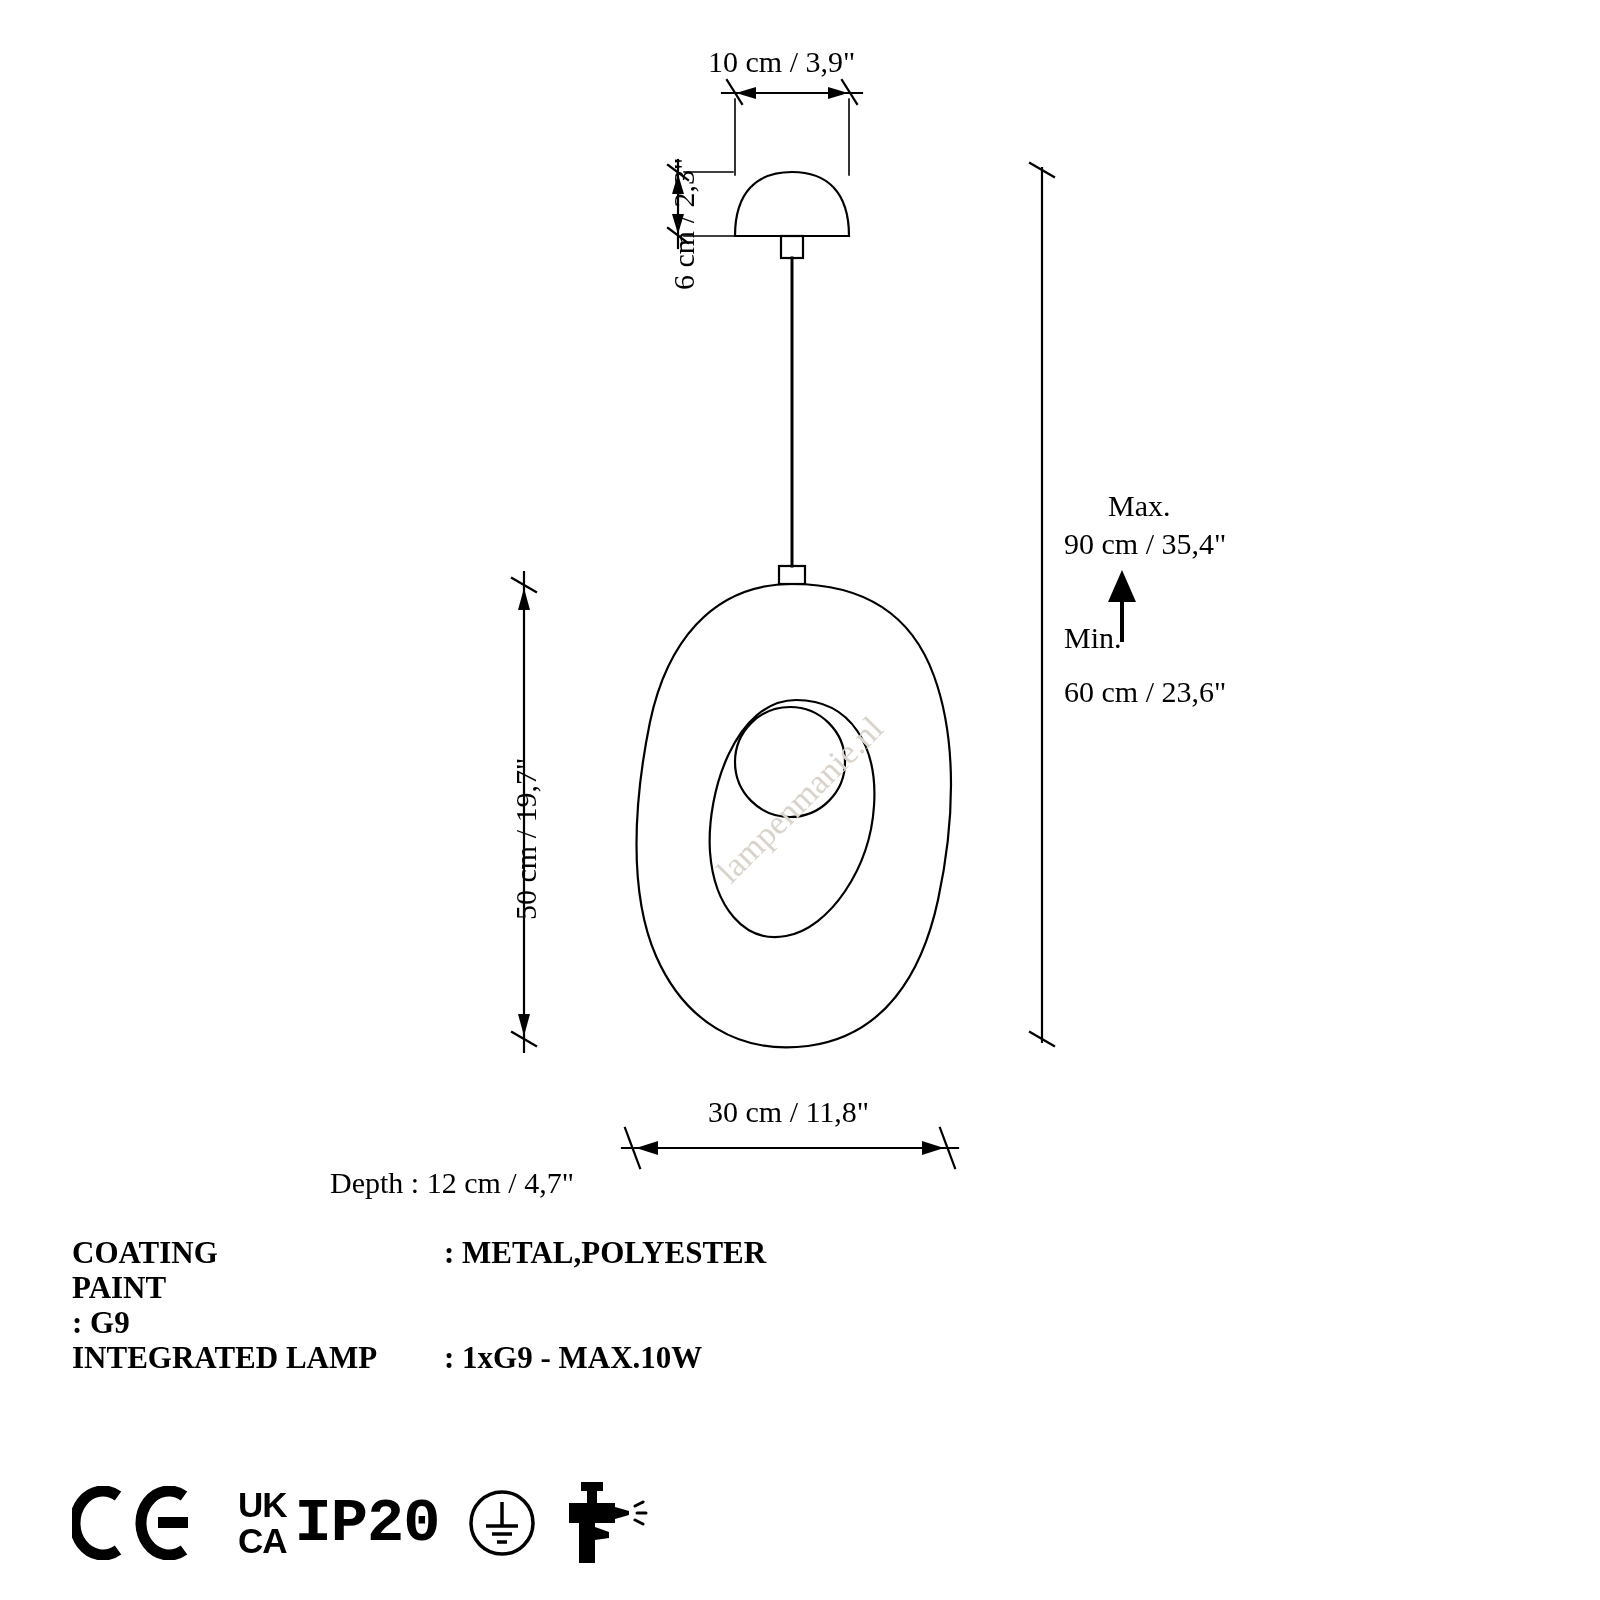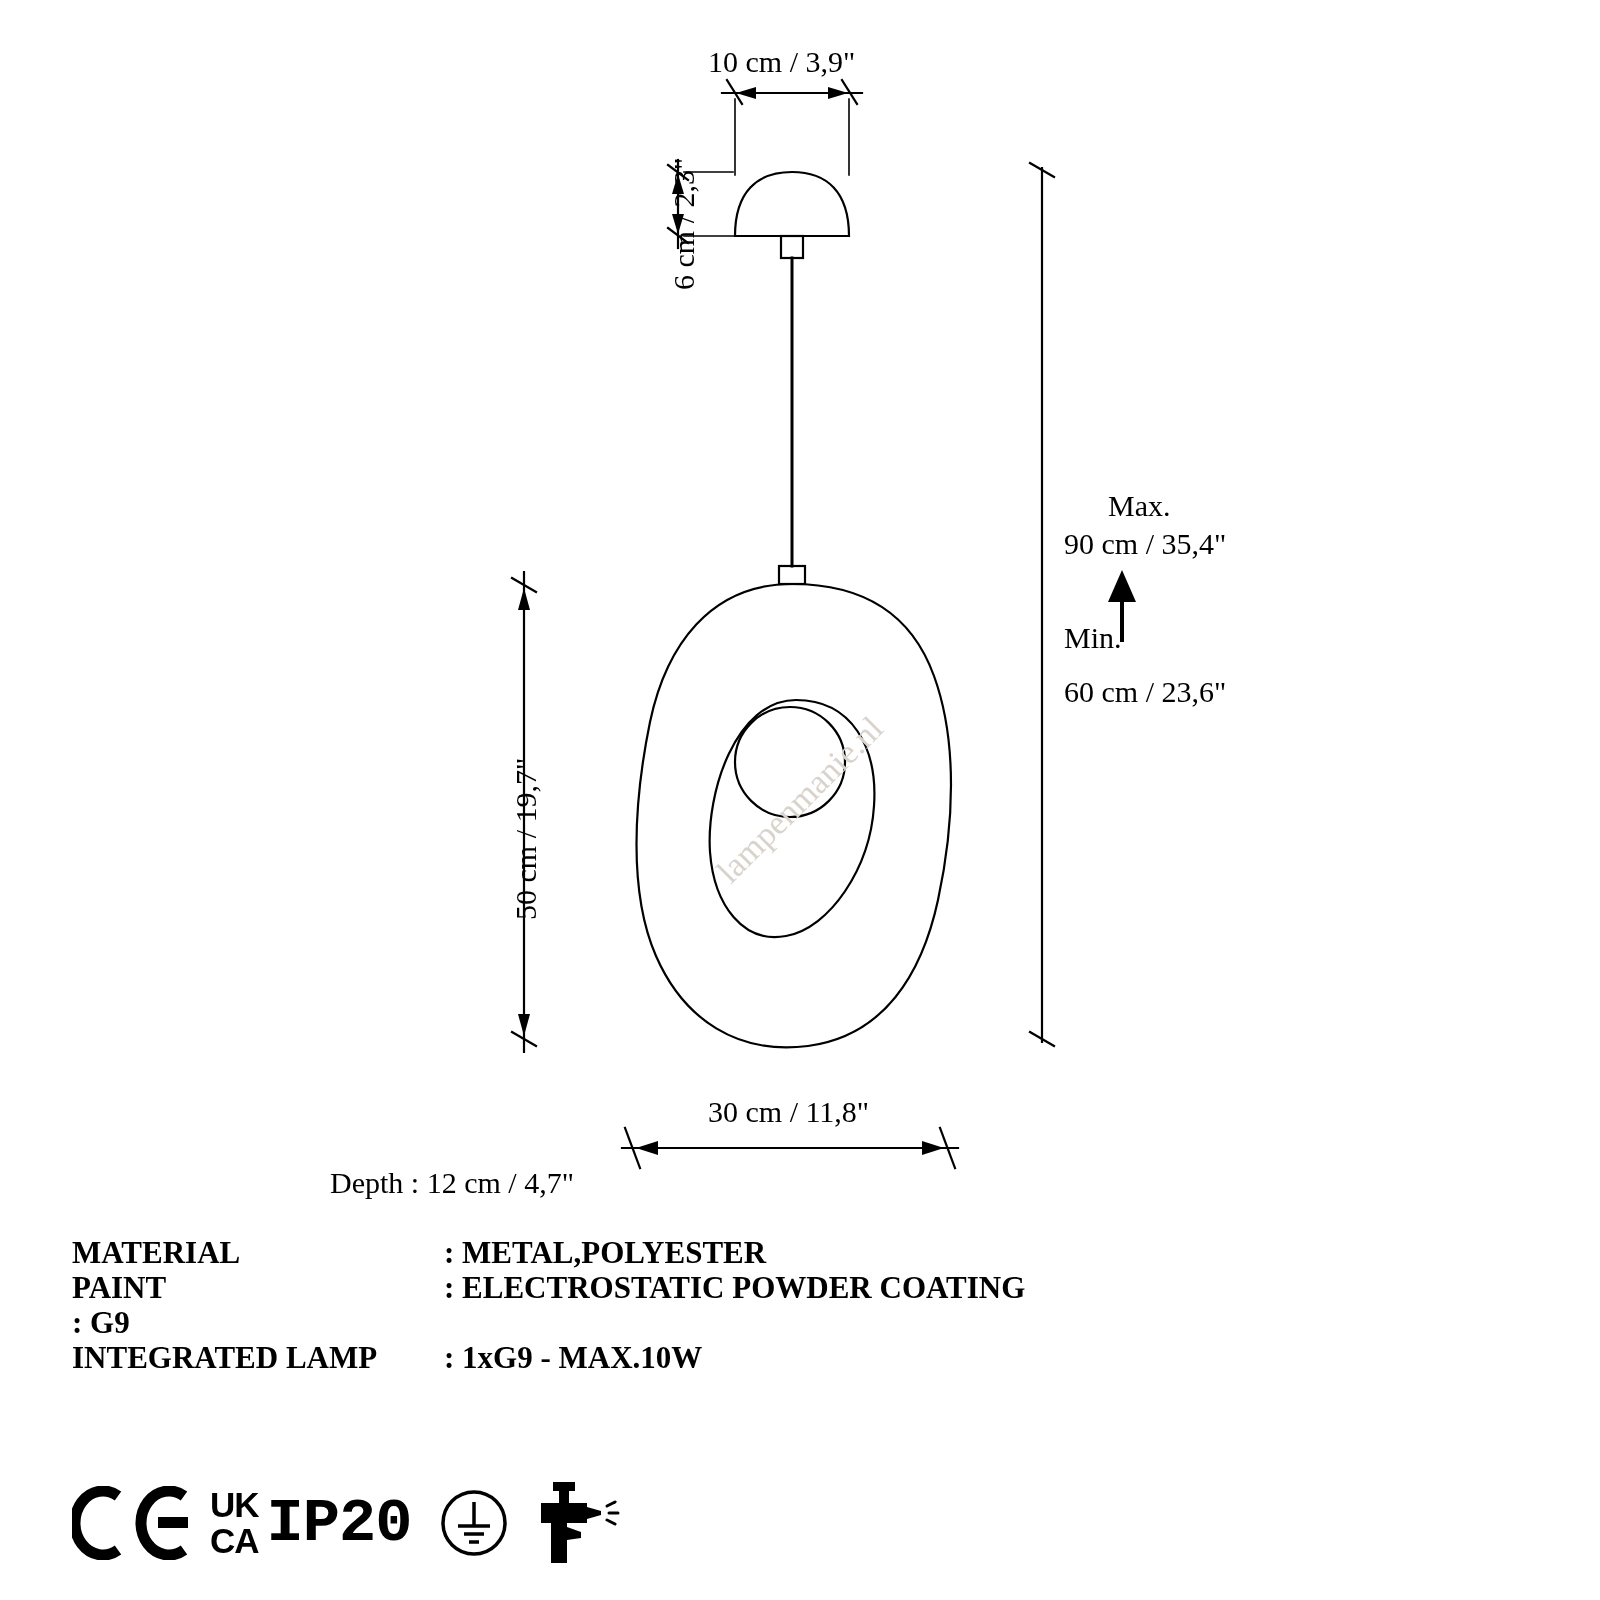--- a/index.html
+++ b/index.html
@@ -73,21 +73,21 @@
     display: block;
   }
   .ukca {
     display: flex;
     flex-direction: column;
     font-family: "Liberation Sans", sans-serif;
     font-weight: bold;
     font-size: 35px;
     line-height: 36px;
     letter-spacing: -1px;
-    margin-left: 14px;
+    margin-left: 42px;
   }
   .ip20 {
     font-family: Liberation Mono, monospace;
     font-weight: bold;
     font-size: 62px;
     letter-spacing: -1px;
     margin-left: 8px;
   }
   .earth {
     margin-left: 26px;
@@ -199,26 +199,25 @@
   <div class="lbl" style="left:1064px; top:674px;">60 cm / 23,6"</div>
 
   <div class="lbl" style="left:708px; top:1094px;">30 cm / 11,8"</div>
 
   <div class="lbl" style="left:330px; top:1133px;margin-top:32px;">Depth : 12 cm / 4,7"</div>
 
   <div class="watermark">lampenmanie.nl</div>
 
   <div class="spec">
     <div class="spec-row">
-      <div class="spec-key">MATERIAL</div>
+      <div class="spec-key">COATING</div>
       <div class="spec-val">: METAL,POLYESTER</div>
     </div>
     <div class="spec-row">
       <div class="spec-key">PAINT</div>
-      <div class="spec-val">: ELECTROSTATIC POWDER COATING</div>
     </div>
     <div class="spec-row">
       <div class="spec-val">: G9</div>
     </div>
     <div class="spec-row">
       <div class="spec-key">INTEGRATED LAMP</div>
       <div class="spec-val">: 1xG9 - MAX.10W</div>
     </div>
   </div>
 

